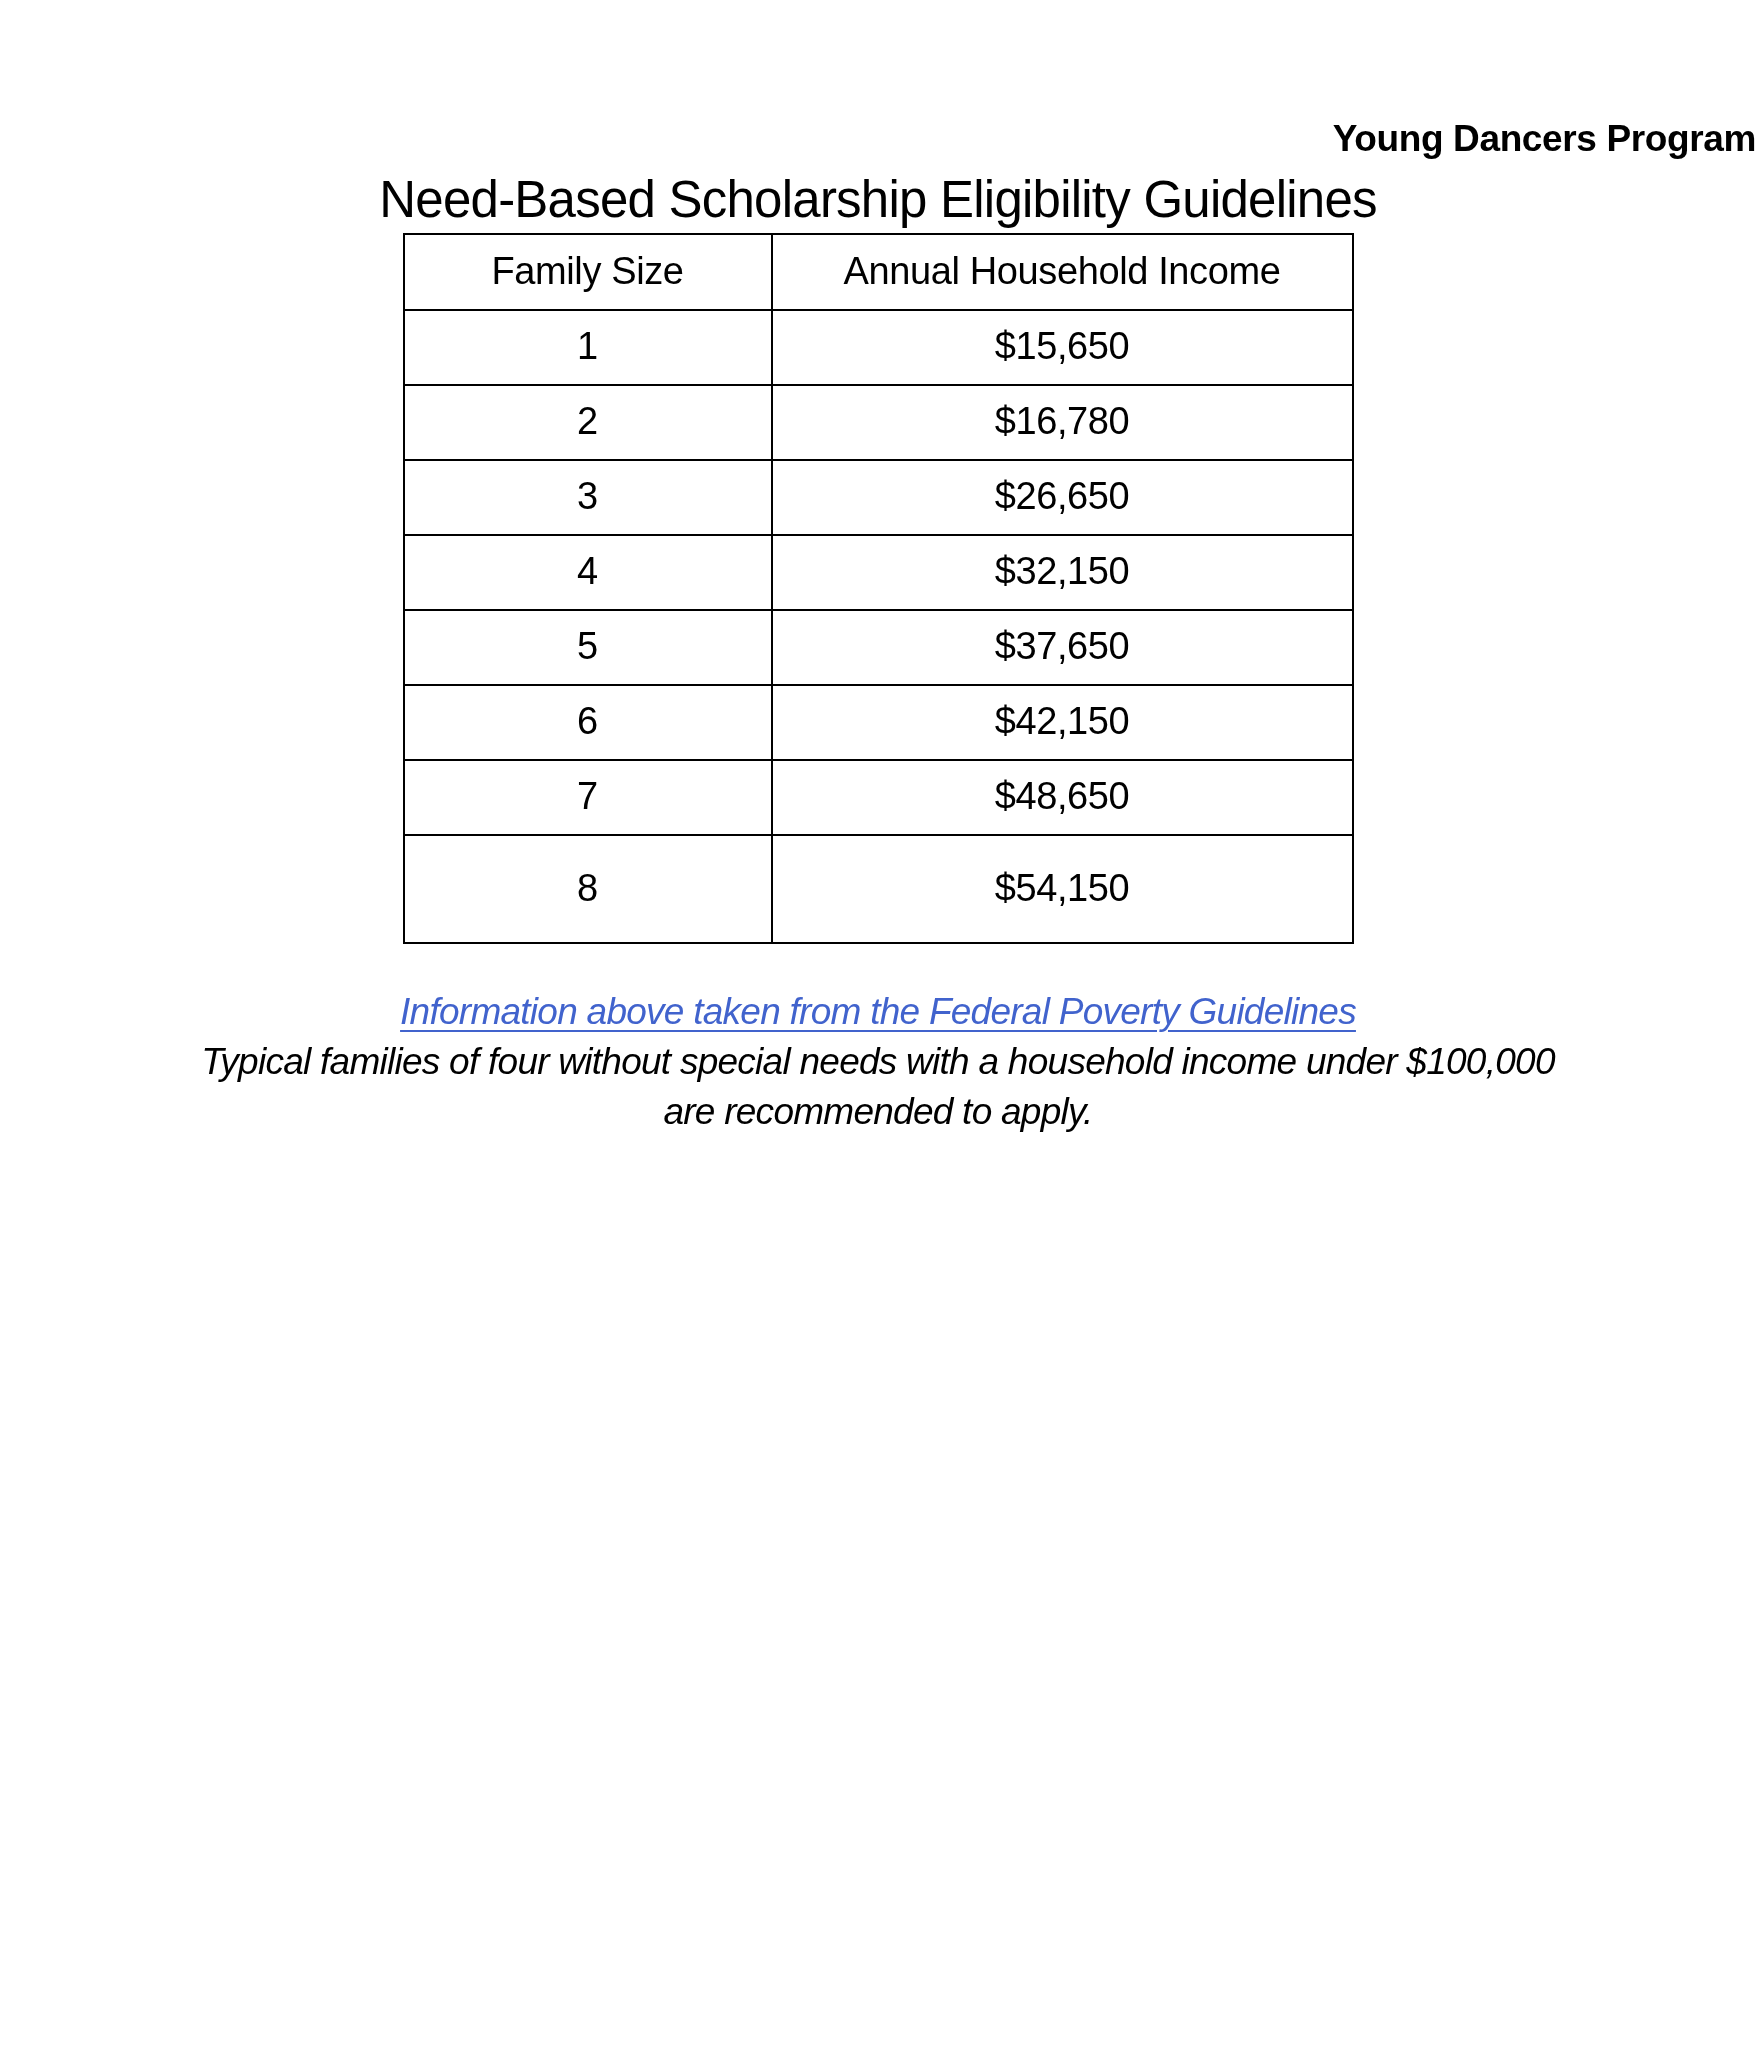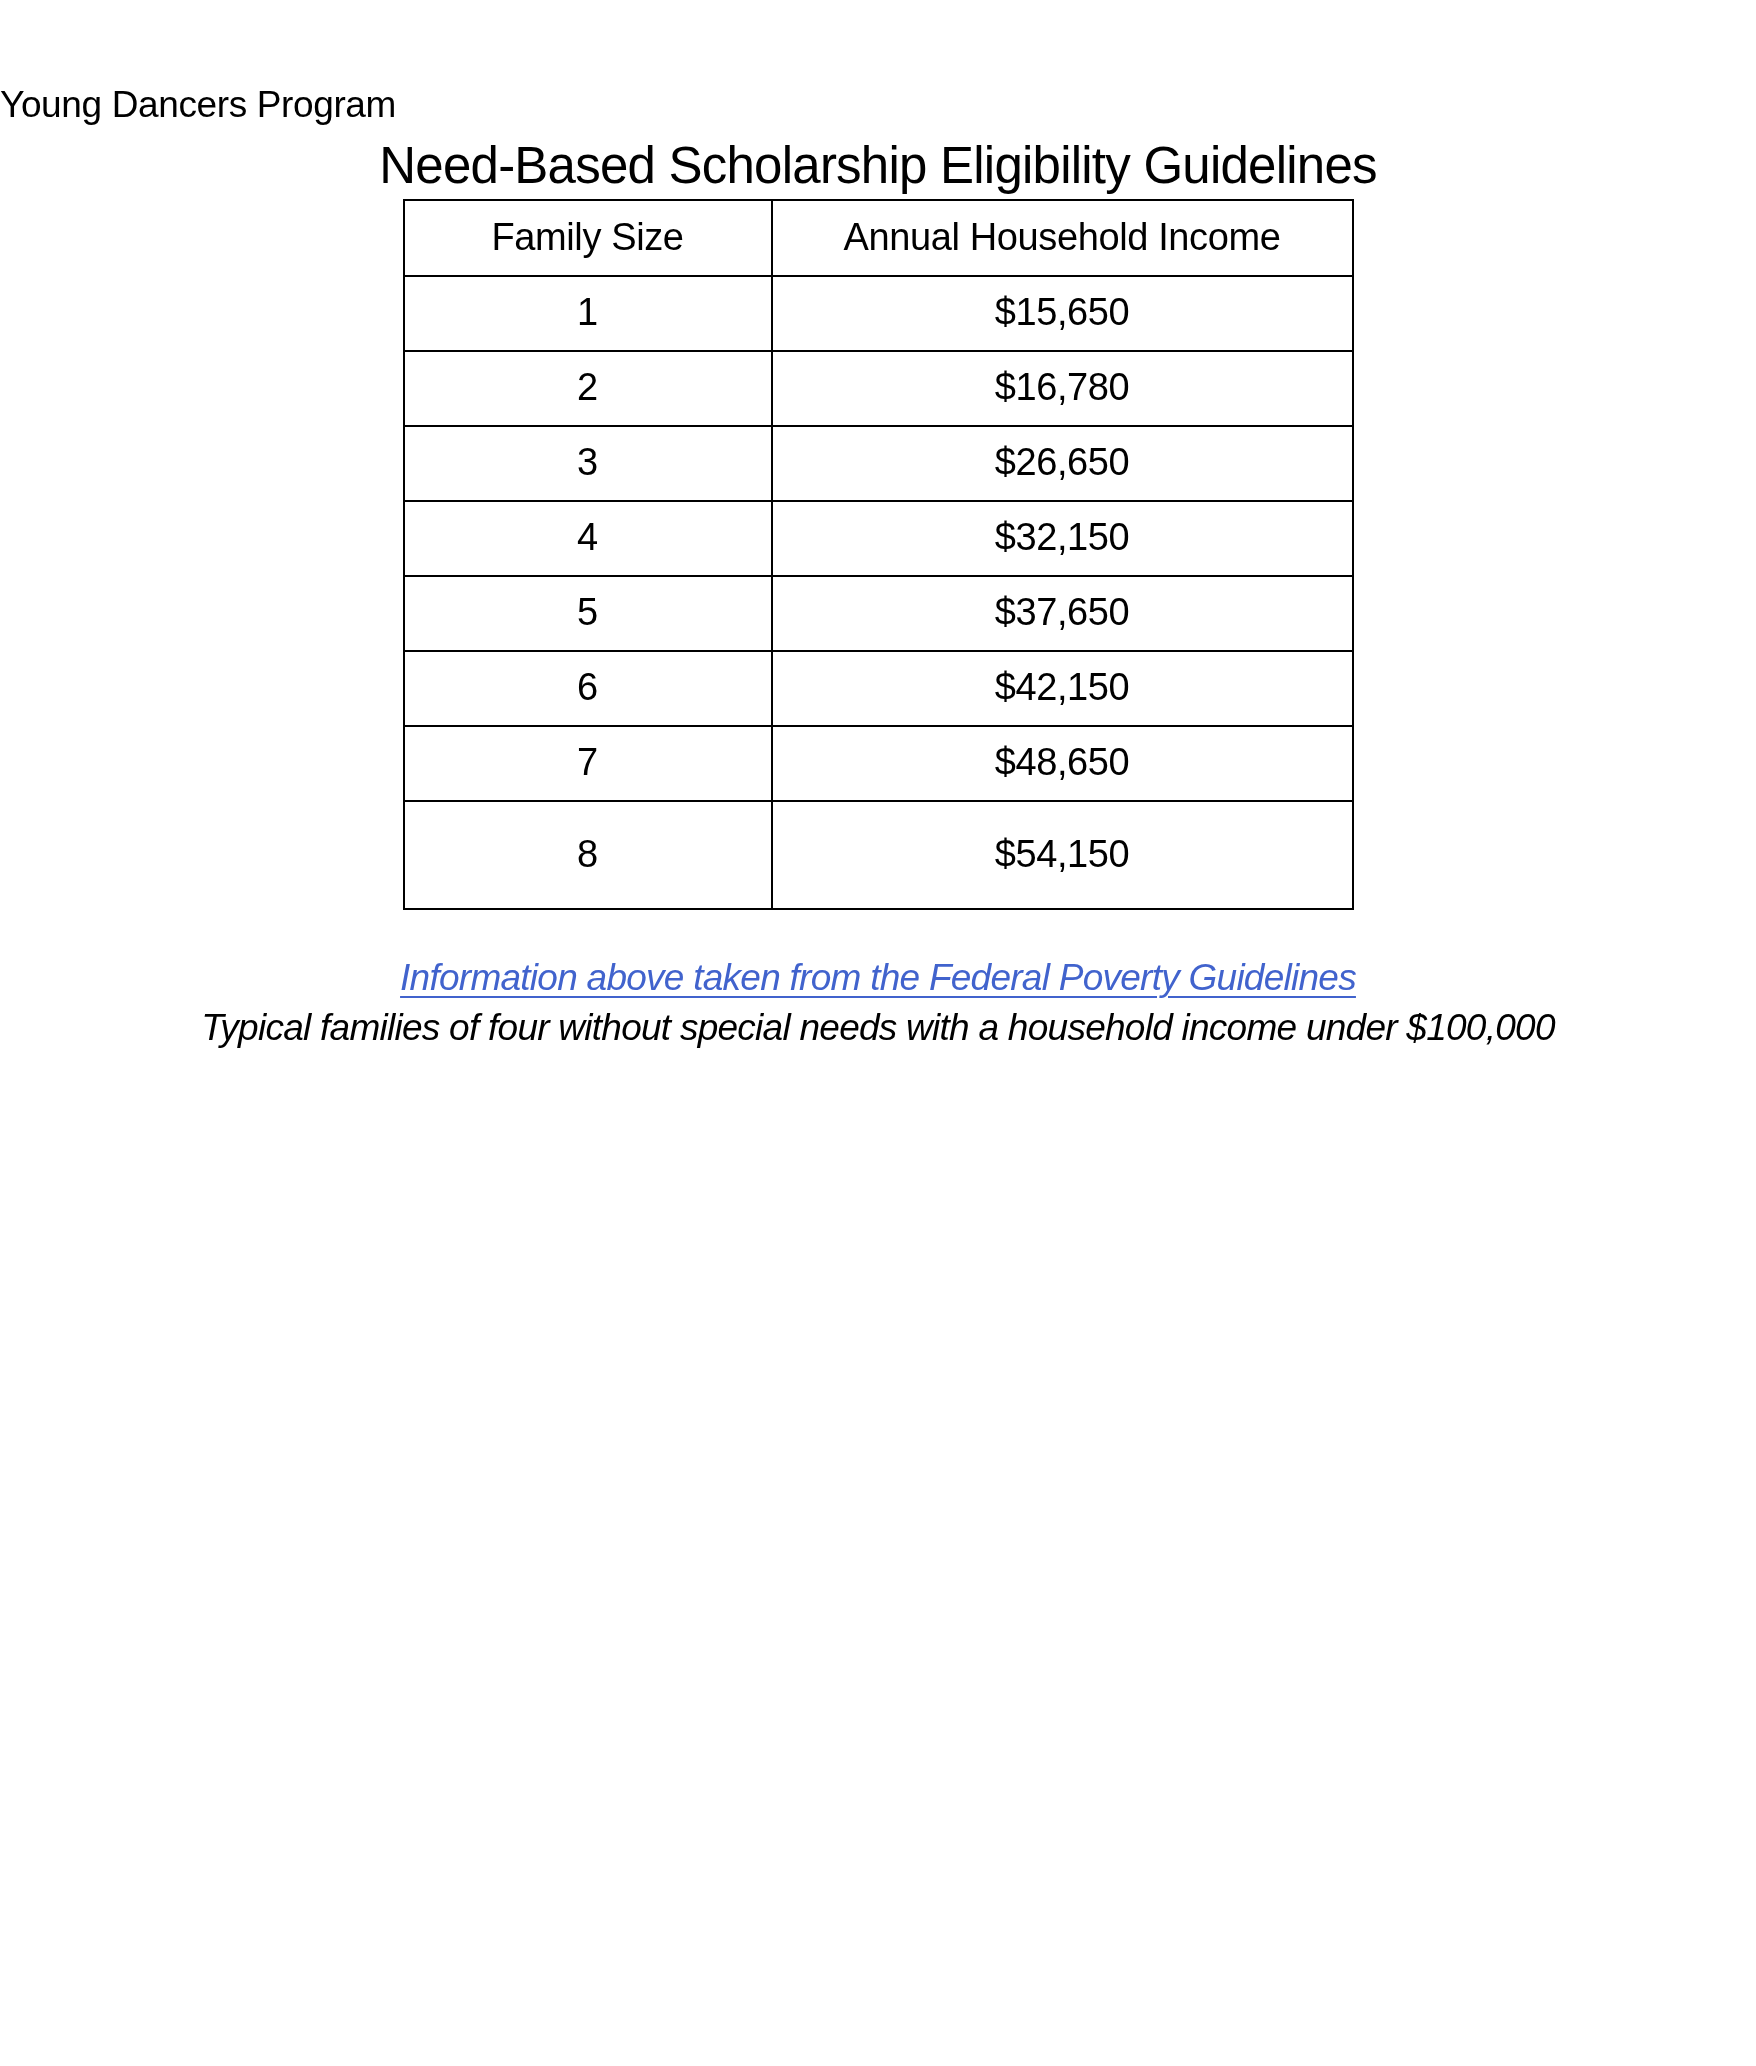--- a/index.html
+++ b/index.html
@@ -10,25 +10,25 @@
   .page {
     position: relative;
     width: 1756px;
     height: 2273px;
     background: #ffffff;
     color: #000000;
     font-family: "Liberation Sans", "DejaVu Sans", sans-serif;
     overflow: hidden;
   }
   .title {
-    padding-top: 86px;
+    padding-top: 120px;
     font-size: 37px;
     line-height: 1;
-    text-align: left;
-    font-weight: 400;
+    text-align: right;
+    font-weight: 700;
     letter-spacing: -0.01em;
   }
   .heading {
     margin: 16.5px 0 0 0;
     font-size: 51px;
     line-height: 1;
     text-align: center;
     font-weight: 400;
     letter-spacing: -0.015em;
   }
@@ -127,16 +127,17 @@
           <td>$54,150</td>
         </tr>
       </tbody>
   </table>
 
   <div class="footer">
     <div>
       <a class="guidelines-link" style="color: rgb(65, 99, 205); text-decoration-color: rgb(65, 99, 205);">Information above taken from the Federal Poverty Guidelines</a>
     </div>
     <div class="note">Typical families of four without special needs with a household income under $100,000</div>
+    <div class="note">are recommended to apply.</div>
   </div>
 
 </div>
 
 
 </body></html>

